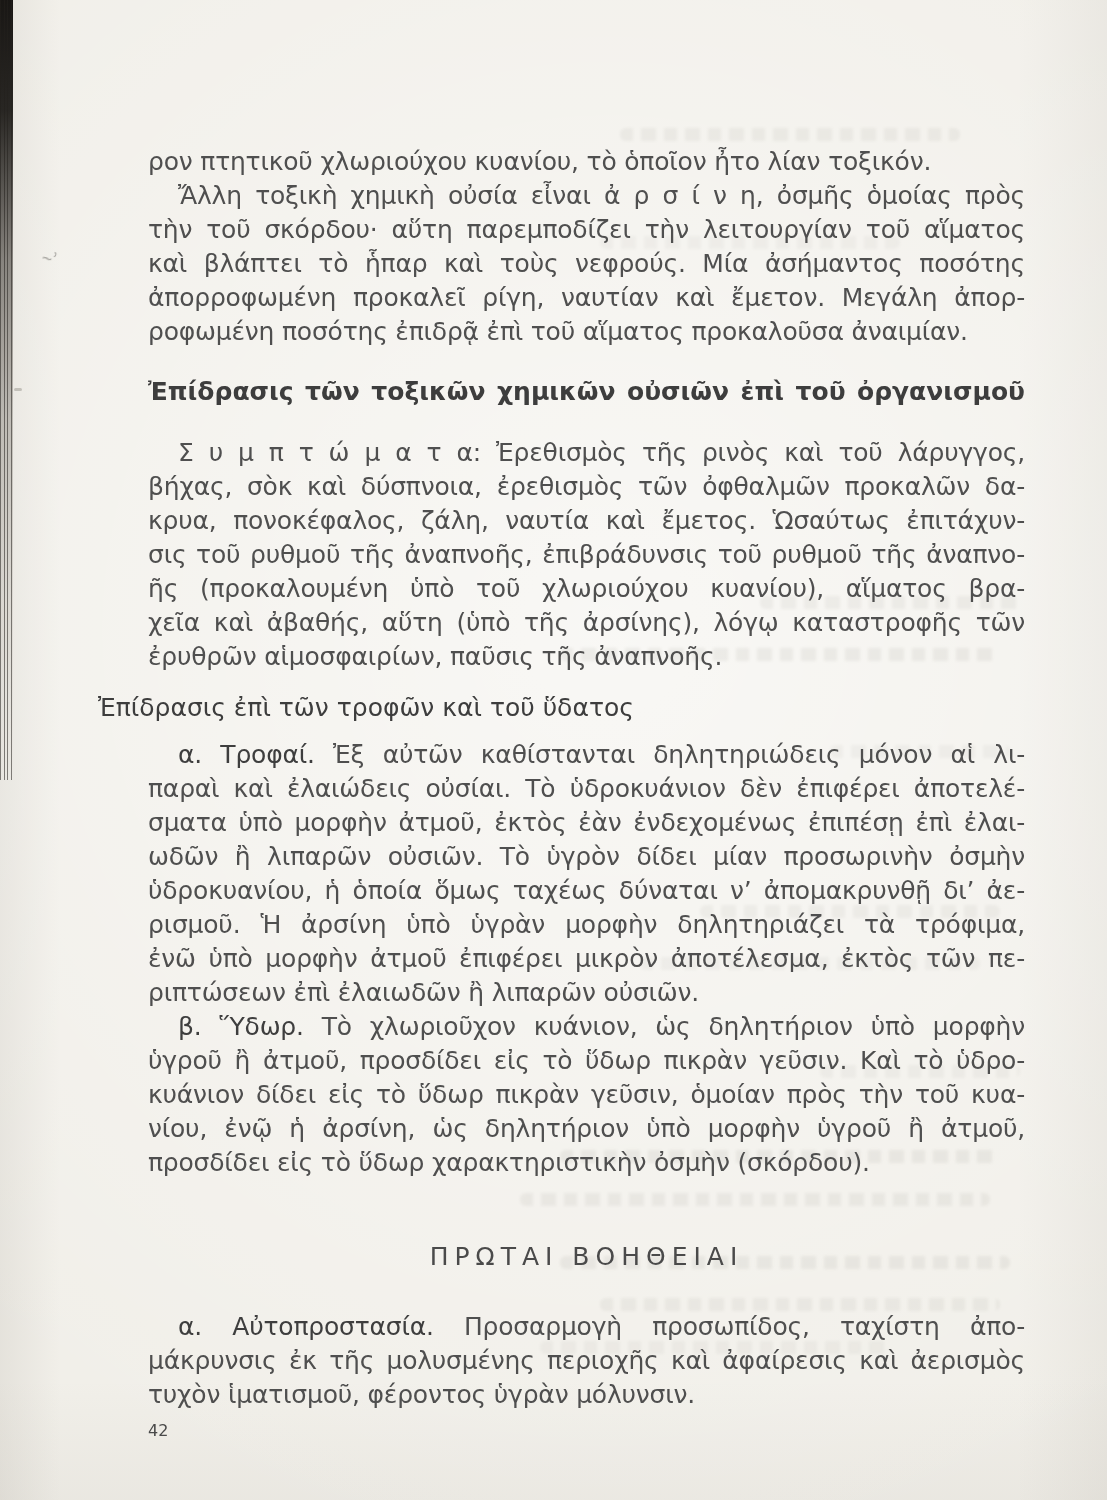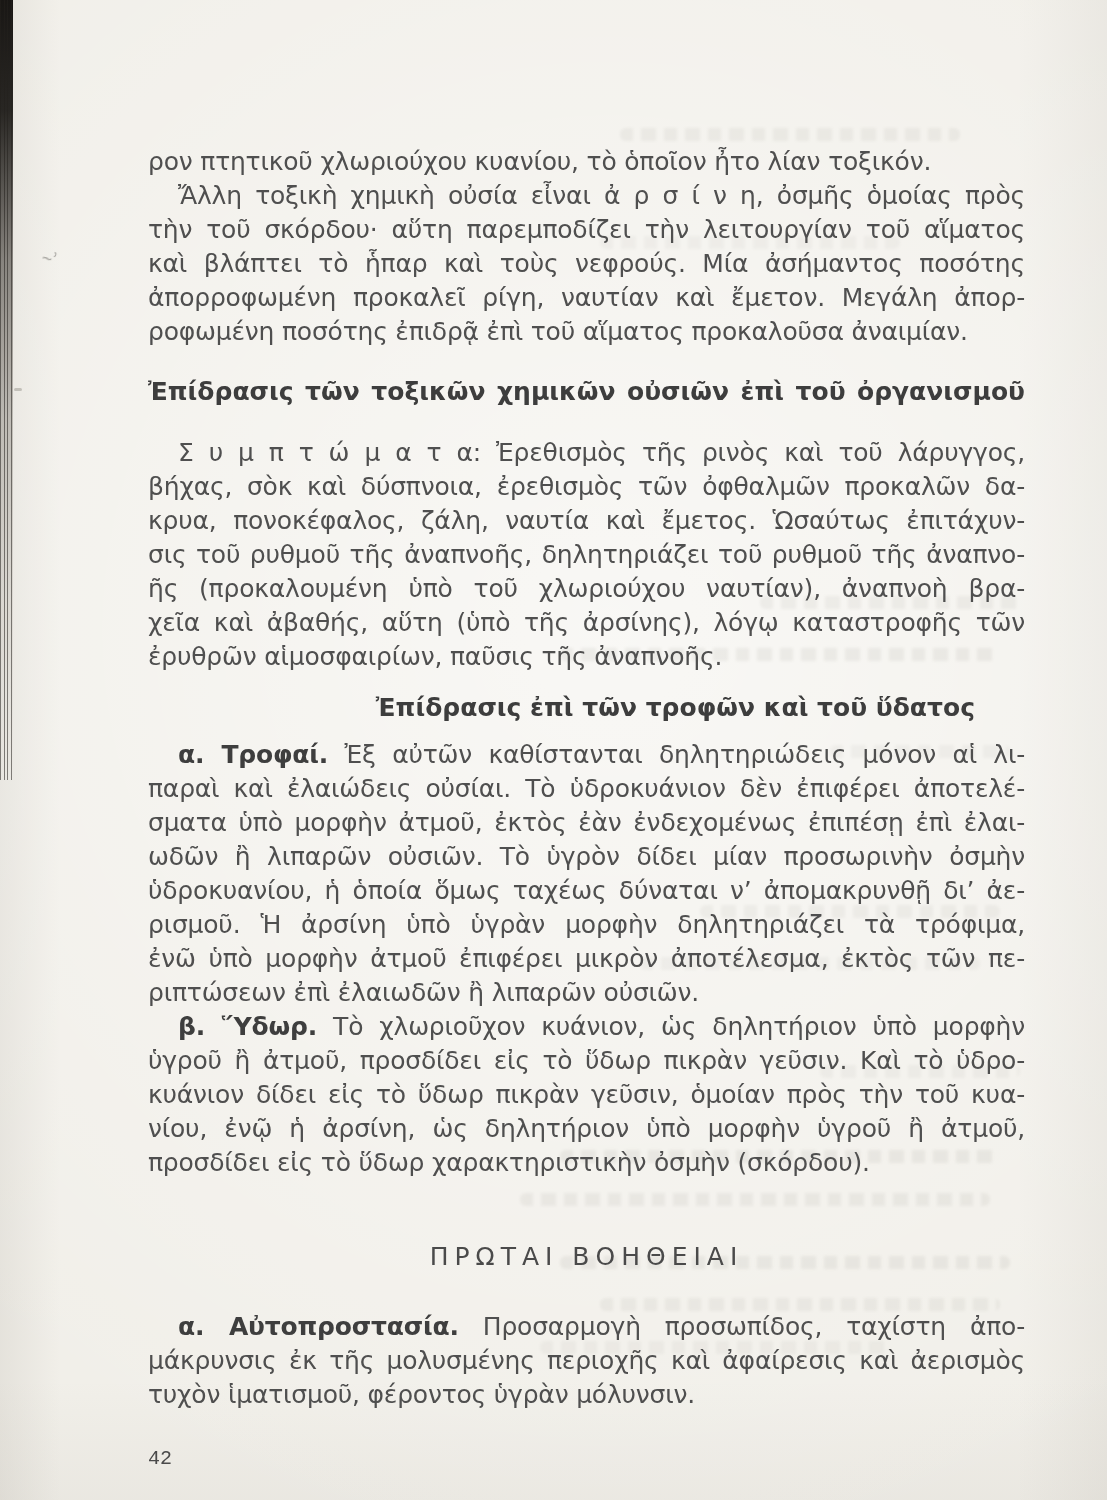--- a/index.html
+++ b/index.html
@@ -43,43 +43,41 @@
     padding:145px 82px 0 148px;
   }
   .line{
     font-size:25px;line-height:34px;height:34px;
     letter-spacing:-.2px;
     text-align:justify;text-align-last:justify;
     overflow:hidden;white-space:nowrap;
   }
   .line.last{text-align-last:left;}
   .line.first{text-indent:30px;}
-  .lead{font-weight:bold;color:#3e3e3e;margin-top:48px;}
+  .lead{font-weight:normal;color:#3e3e3e;margin-top:48px;}
   .heading1{
     font-size:25px;line-height:34px;height:34px;
     font-weight:bold;color:#3d3d3d;
     margin:26px 0 27px;
     text-align:justify;text-align-last:justify;overflow:hidden;white-space:nowrap;
   }
   .heading2{
     font-size:25px;line-height:34px;height:34px;
-    font-weight:bold;color:#3d3d3d;
+    font-weight:normal;color:#3d3d3d;
     margin:17px 0 13px;
-    text-align:right;transform:translateX(-50px);
+    text-align:left;transform:translateX(-50px);
   }
   .caps-heading{
     font-size:25px;line-height:34px;height:34px;
     color:#4a4a4a;letter-spacing:6px;
     margin:60px 0 36px;
     text-align:center;
   }
   .page-number{
-    font-size:20px;line-height:34px;color:#4a4a4a;
-    margin-top:28px;
-    font-family:Liberation Mono, monospace;
+    font-size:16px;line-height:34px;color:#4a4a4a;
   }
 </style>
 </head>
 <body>
 
 <div class="page">
   <div class="edge-shadow"></div>
   <div class="smudge s1">̴ʾ</div>
   <div class="smudge s2"></div>
 
@@ -102,22 +100,22 @@
   <div class="line last"><span>ρον πτητικοῦ χλωριούχου κυανίου, τὸ ὁποῖον ἦτο λίαν τοξικόν.</span></div>
       <div class="line first"><span>Ἄλλη τοξικὴ χημικὴ οὐσία εἶναι ἀ ρ σ ί ν η, ὀσμῆς ὁμοίας πρὸς</span></div>
       <div class="line"><span>τὴν τοῦ σκόρδου· αὕτη παρεμποδίζει τὴν λειτουργίαν τοῦ αἵματος</span></div>
       <div class="line"><span>καὶ βλάπτει τὸ ἧπαρ καὶ τοὺς νεφρούς. Μία ἀσήμαντος ποσότης</span></div>
       <div class="line"><span>ἀπορροφωμένη προκαλεῖ ρίγη, ναυτίαν καὶ ἔμετον. Μεγάλη ἀπορ-</span></div>
       <div class="line last"><span>ροφωμένη ποσότης ἐπιδρᾷ ἐπὶ τοῦ αἵματος προκαλοῦσα ἀναιμίαν.</span></div>
       <div class="heading1">Ἐπίδρασις τῶν τοξικῶν χημικῶν οὐσιῶν ἐπὶ τοῦ ὀργανισμοῦ</div>
       <div class="line first"><span>Σ υ μ π τ ώ μ α τ α:  Ἐρεθισμὸς τῆς ρινὸς καὶ τοῦ λάρυγγος,</span></div>
       <div class="line"><span>βήχας, σὸκ καὶ δύσπνοια, ἐρεθισμὸς τῶν ὀφθαλμῶν προκαλῶν δα-</span></div>
       <div class="line"><span>κρυα, πονοκέφαλος, ζάλη, ναυτία καὶ ἔμετος. Ὡσαύτως ἐπιτάχυν-</span></div>
-      <div class="line"><span>σις τοῦ ρυθμοῦ τῆς ἀναπνοῆς, δηλητηριάζει τοῦ ρυθμοῦ τῆς ἀναπνο-</span></div>
-      <div class="line"><span>ῆς (προκαλουμένη ὑπὸ τοῦ χλωριούχου ναυτίαν), ἀναπνοὴ βρα-</span></div>
+      <div class="line"><span>σις τοῦ ρυθμοῦ τῆς ἀναπνοῆς, ἐπιβράδυνσις τοῦ ρυθμοῦ τῆς ἀναπνο-</span></div>
+      <div class="line"><span>ῆς (προκαλουμένη ὑπὸ τοῦ χλωριούχου κυανίου), αἵματος βρα-</span></div>
       <div class="line"><span>χεῖα καὶ ἀβαθής, αὕτη (ὑπὸ τῆς ἀρσίνης), λόγῳ καταστροφῆς τῶν</span></div>
       <div class="line last"><span>ἐρυθρῶν αἱμοσφαιρίων, παῦσις τῆς ἀναπνοῆς.</span></div>
       <div class="heading2">Ἐπίδρασις ἐπὶ τῶν τροφῶν καὶ τοῦ ὕδατος</div>
       <div class="line first"><span class="lead">α. Τροφαί.</span><span> Ἐξ αὐτῶν καθίστανται δηλητηριώδεις μόνον αἱ λι-</span></div>
       <div class="line"><span>παραὶ καὶ ἐλαιώδεις οὐσίαι. Τὸ ὑδροκυάνιον δὲν ἐπιφέρει ἀποτελέ-</span></div>
       <div class="line"><span>σματα ὑπὸ μορφὴν ἀτμοῦ, ἐκτὸς ἐὰν ἐνδεχομένως ἐπιπέσῃ ἐπὶ ἐλαι-</span></div>
       <div class="line"><span>ωδῶν ἢ λιπαρῶν οὐσιῶν. Τὸ ὑγρὸν δίδει μίαν προσωρινὴν ὀσμὴν</span></div>
       <div class="line"><span>ὑδροκυανίου, ἡ ὁποία ὅμως ταχέως δύναται ν’ ἀπομακρυνθῇ δι’ ἀε-</span></div>
       <div class="line"><span>ρισμοῦ. Ἡ ἀρσίνη ὑπὸ ὑγρὰν μορφὴν δηλητηριάζει τὰ τρόφιμα,</span></div>
       <div class="line"><span>ἐνῶ ὑπὸ μορφὴν ἀτμοῦ ἐπιφέρει μικρὸν ἀποτέλεσμα, ἐκτὸς τῶν πε-</span></div>

